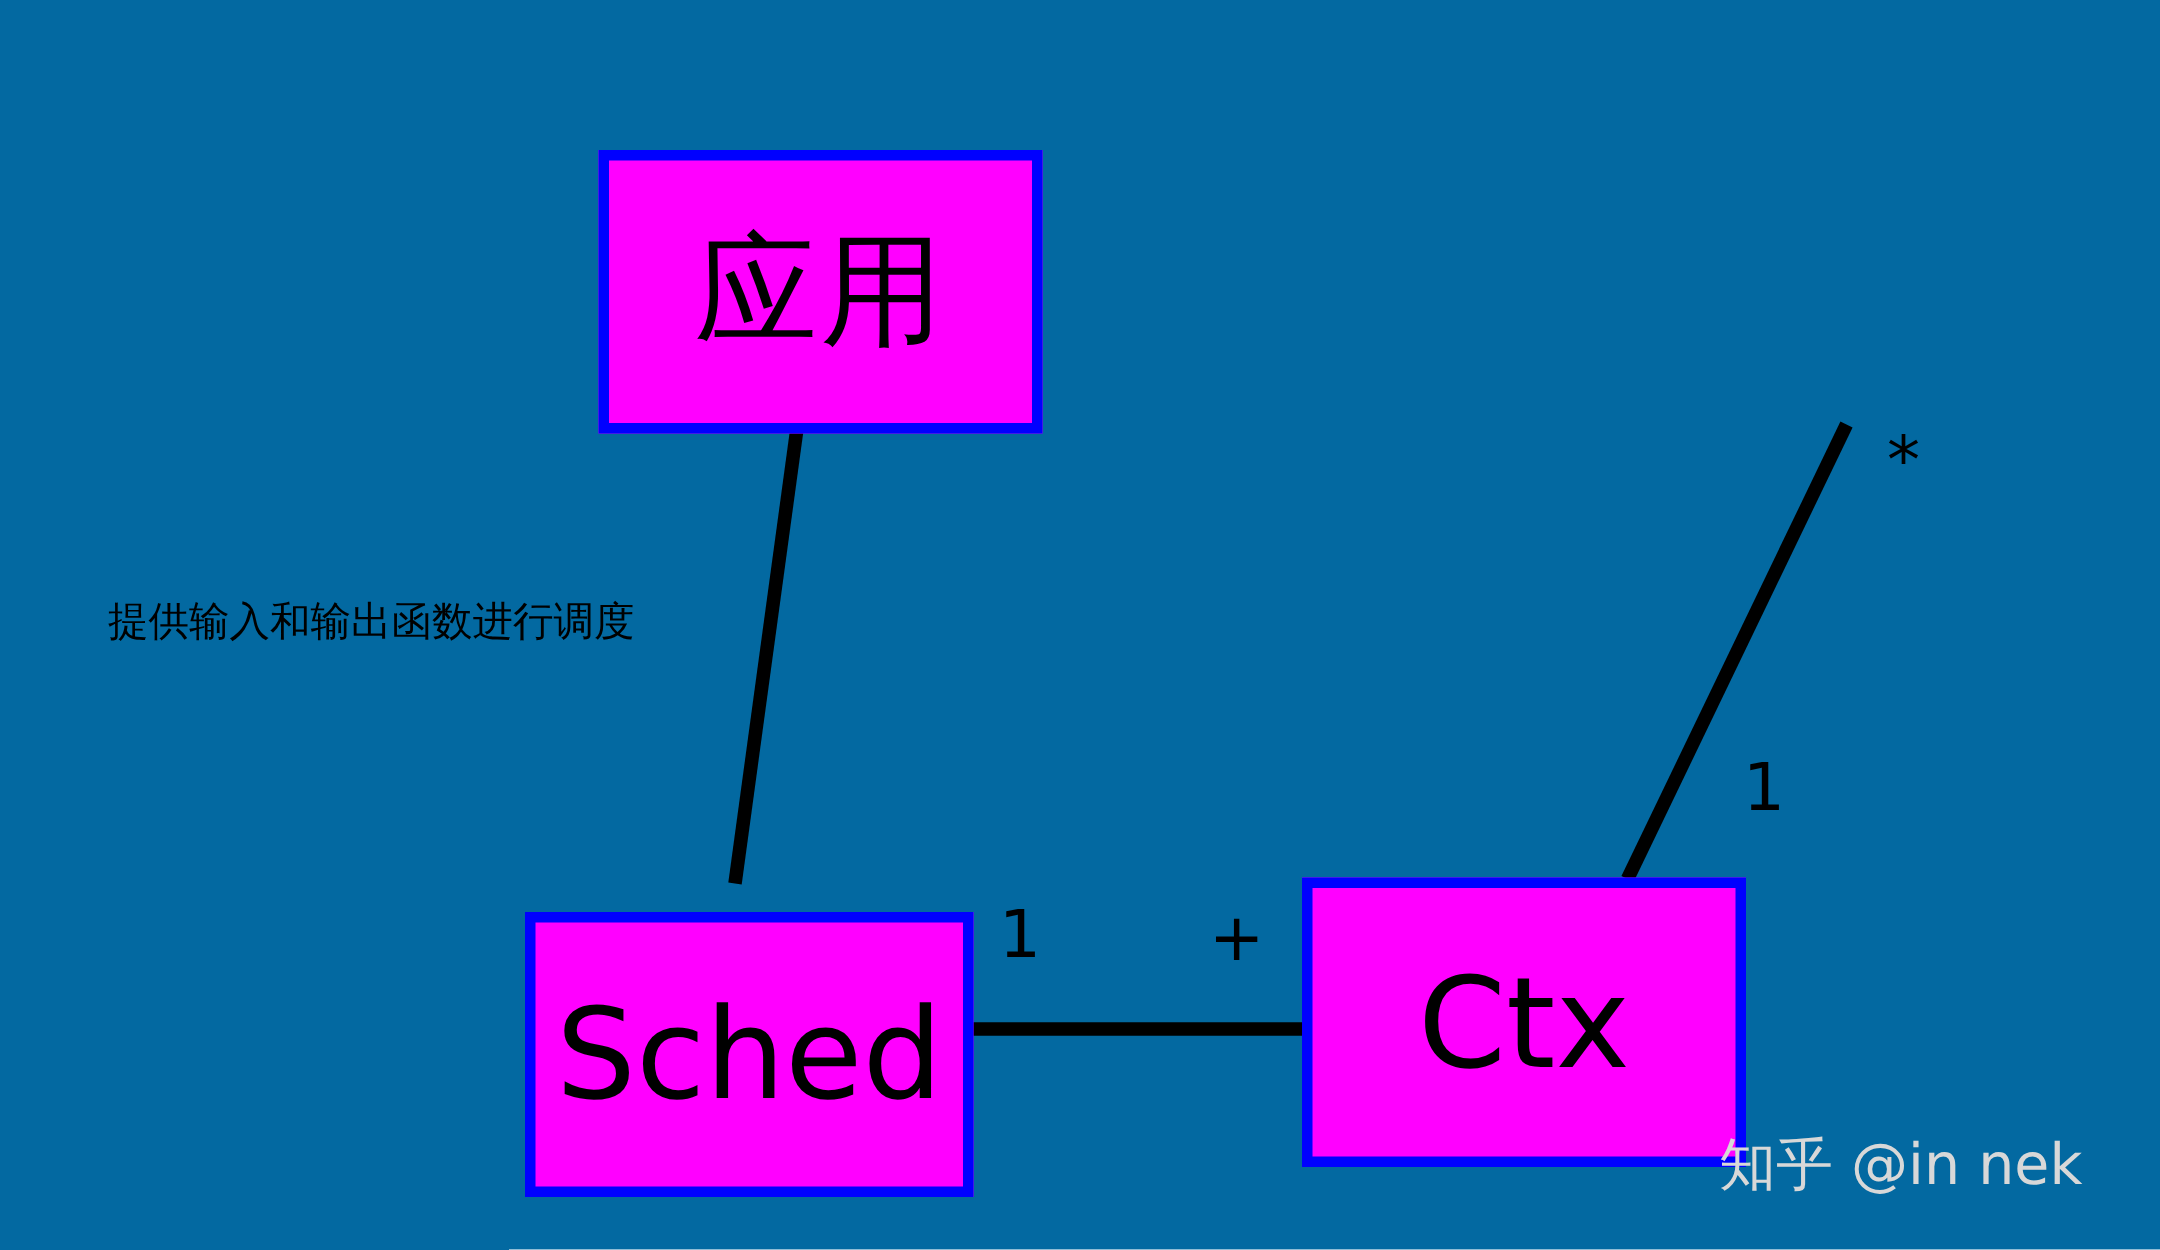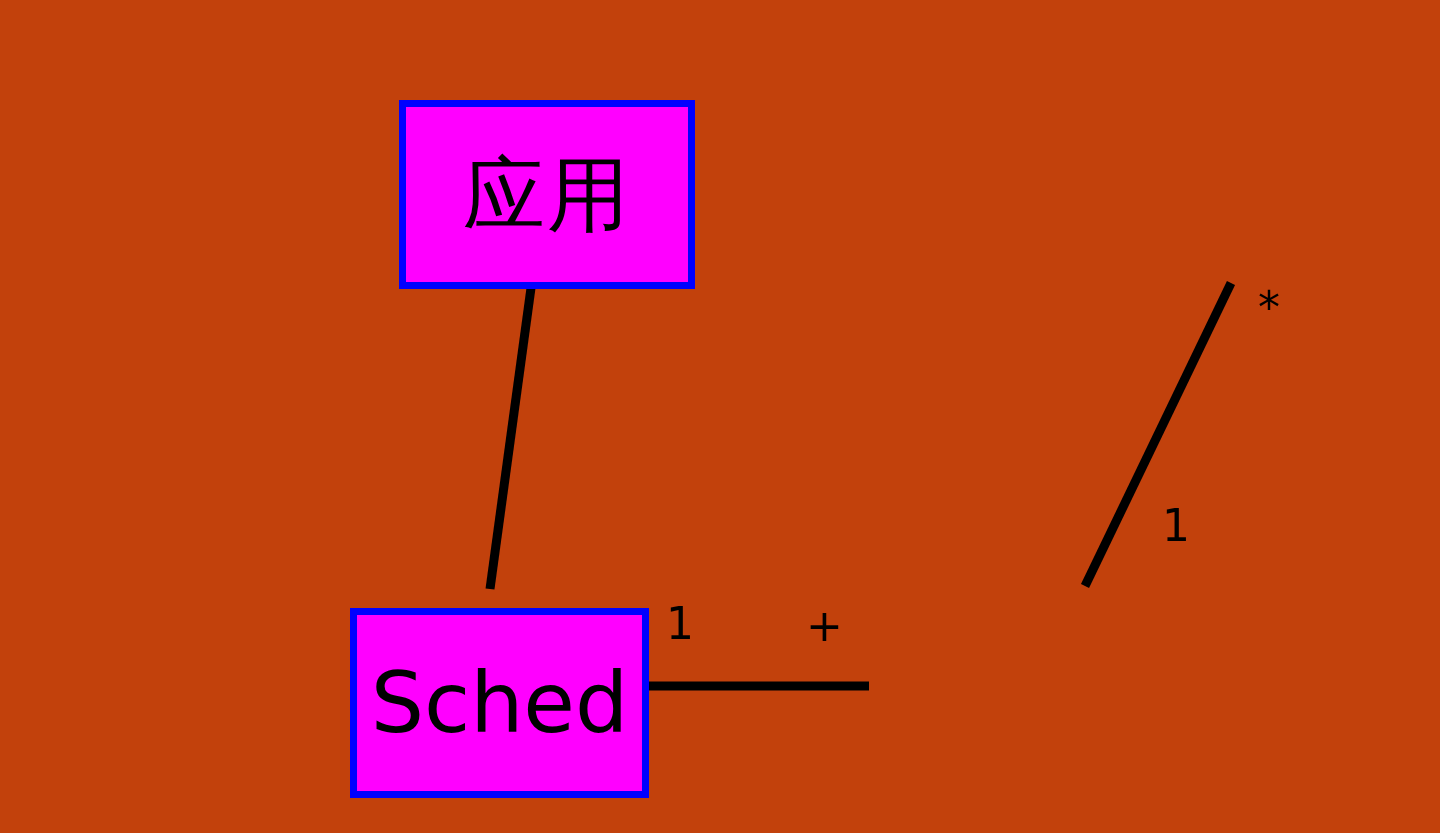--- a/index.html
+++ b/index.html
@@ -8,21 +8,21 @@
     padding: 0;
     background: #ffffff;
   }
   body {
     font-family: "Liberation Sans", "DejaVu Sans", sans-serif;
   }
   #canvas {
     position: relative;
     width: 1440px;
     height: 833px;
-    background: #c2410c;
+    background: #0369a1;
     overflow: hidden;
   }
   #edges {
     position: absolute;
     left: 0;
     top: 0;
     width: 1440px;
     height: 833px;
     pointer-events: none;
   }
@@ -104,24 +104,29 @@
 
   <div class="node node-app" style="background:#ff00ff; border:7px solid #0000ff;">
     <span class="node-label label-cjk">应用</span>
   </div>
 
 
   <div class="node node-sched" style="background:#ff00ff; border:7px solid #0000ff;">
     <span class="node-label label-latin">Sched</span>
   </div>
 
+  <div class="node node-ctx" style="background:#ff00ff; border:7px solid #0000ff;">
+    <span class="node-label label-latin">Ctx</span>
+  </div>
 
   <span class="edge-label lbl-sched-one">1</span>
 
   <span class="edge-label lbl-plus">+</span>
 
   <span class="edge-label lbl-ctx-one">1</span>
 
   <span class="edge-label lbl-dev-star">*</span>
 
+  <div class="annotation">提供输入和输出函数进行调度</div>
 
+  <div class="watermark">知乎 @in nek</div>
 
 </div>
 
 </body></html>

